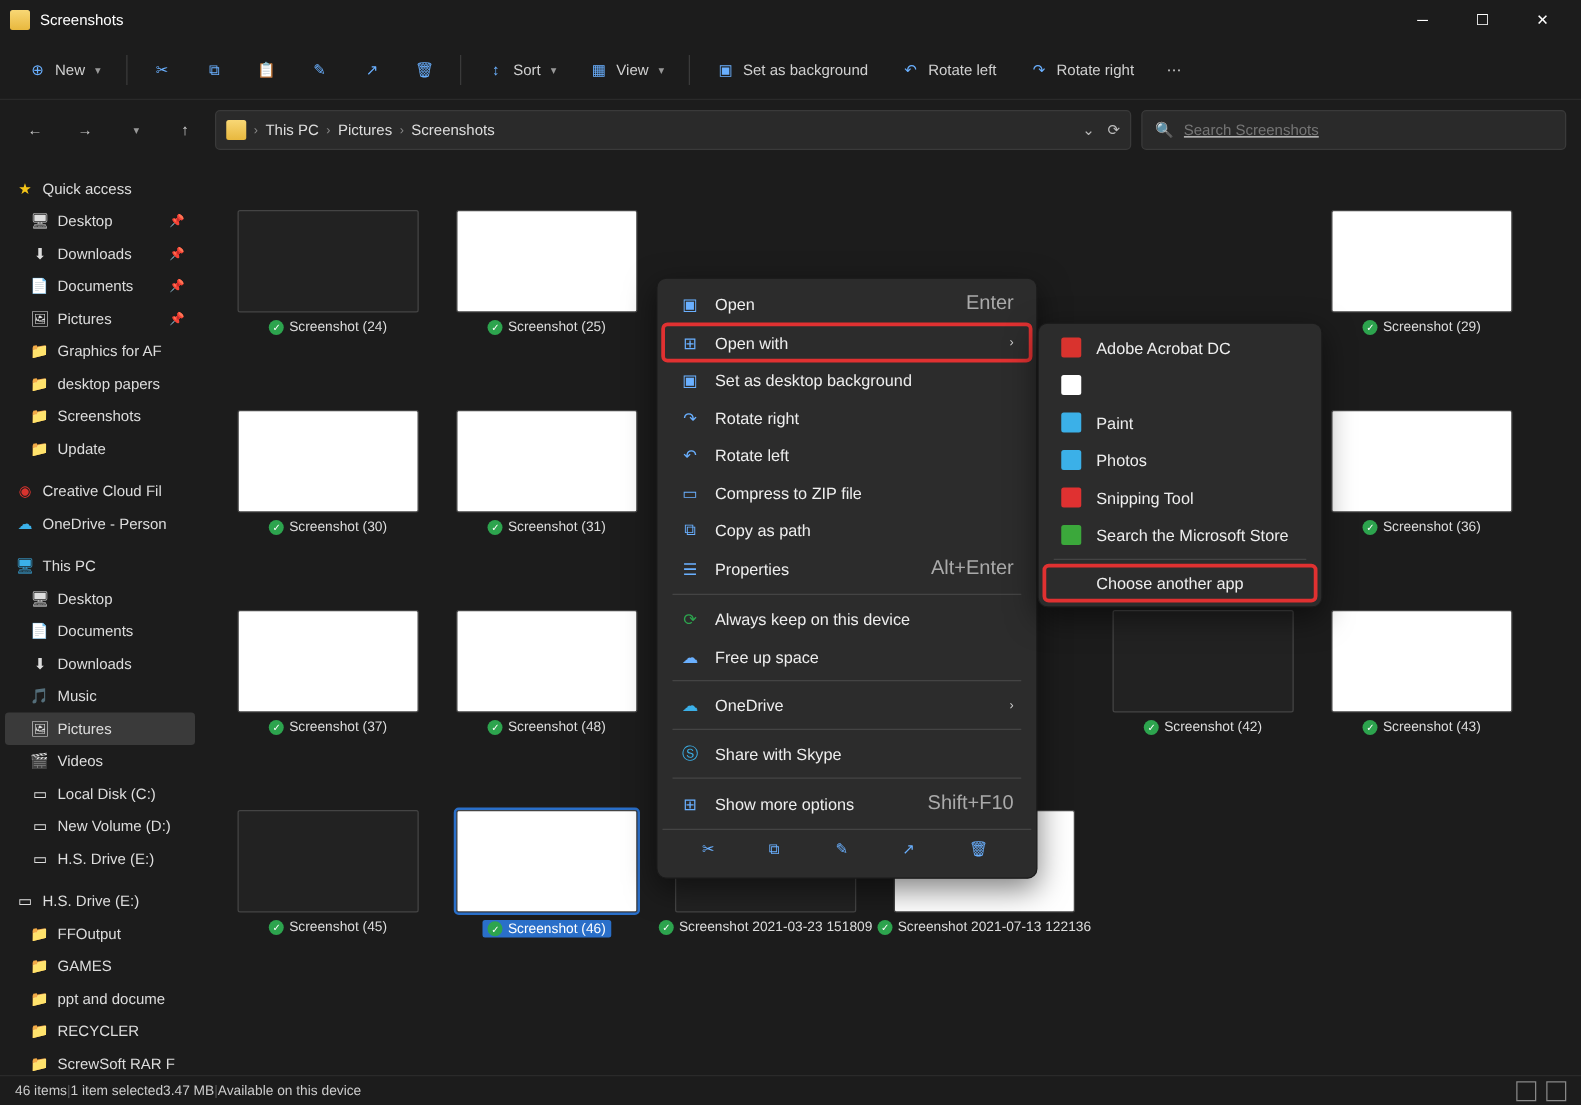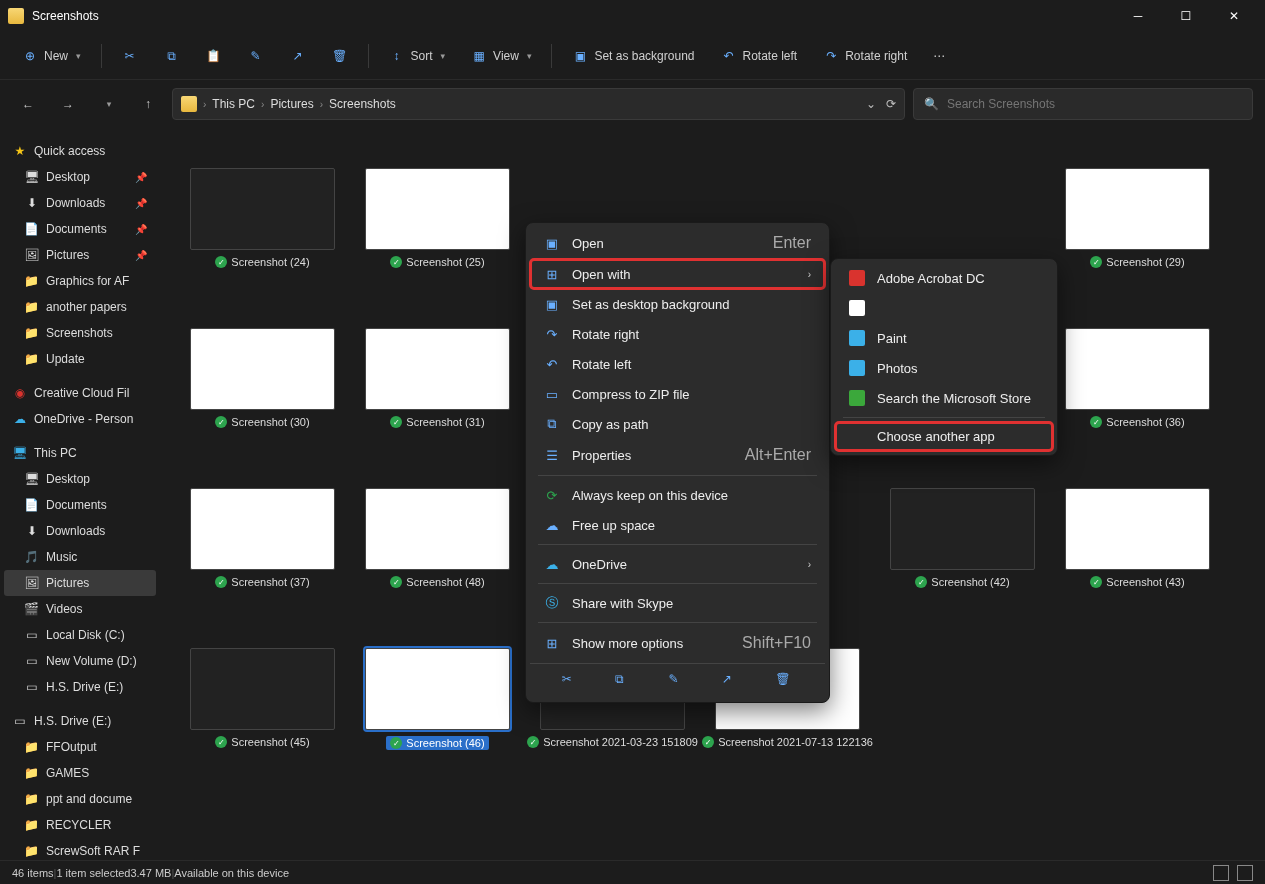--- a/index.html
+++ b/index.html
@@ -18,21 +18,21 @@
 .chev-down { font-size: 9px; margin-left: 2px; color:#999; }
 
 .navbar { height: 48px; display:flex; align-items:center; padding: 0 12px; gap: 8px; }
 .nav-btn { width:32px; height:32px; display:flex; align-items:center; justify-content:center; color:#ccc; }
 .bc { flex:1; height:32px; background:#2a2a2a; border:1px solid #3a3a3a; border-radius:4px; display:flex; align-items:center; padding: 0 8px; gap:6px; }
 .bc .folder-ico { width:16px; height:16px; background: linear-gradient(#f8d775,#e8b83e); border-radius:2px; }
 .bc .crumb { color:#ddd; font-size:12px; }
 .bc .sep { color:#888; font-size: 10px; }
 .bc-right { display:flex; gap:10px; margin-left:auto; color:#bbb; }
 .search { width:340px; height:32px; background:#2a2a2a; border:1px solid #3a3a3a; border-radius:4px; display:flex; align-items:center; padding: 0 10px; gap:8px; color:#888; }
-.search input { background:transparent; border:none; outline:none; color:#ddd; font-size:12px; flex:1; }
+.search input { background:transparent; border:none; outline:none; color:#ddd; font-size:12px; flex:1;text-decoration:underline; }
 
 .main { display:flex; height: calc(884px - 32px - 48px - 48px - 24px); }
 .sidebar { width: 160px; overflow-y:auto; padding: 10px 4px; }
 .sb-item { display:flex; align-items:center; gap:6px; padding: 5px 8px; color:#ddd; border-radius:3px; font-size:12px; white-space:nowrap; overflow:hidden; }
 .sb-item.active { background:#3a3a3a; }
 .sb-item .ico { width:16px; height:16px; display:inline-flex; align-items:center; justify-content:center; }
 .sb-item .pin { margin-left:auto; color:#888; font-size:10px; }
 .sb-indent { padding-left: 20px; }
 
 .content { flex:1; overflow:auto; padding: 40px 20px; display:grid; grid-template-columns: repeat(6, 165px); gap: 60px 10px; align-content:start; }
@@ -182,21 +182,21 @@
           <span class="ico">🖼</span>
           <span>Pictures</span>
           <span class="pin">📌</span>
         </div>
         <div class="sb-item sb-indent">
           <span class="ico">📁</span>
           <span>Graphics for AF</span>
         </div>
         <div class="sb-item sb-indent">
           <span class="ico">📁</span>
-          <span>another papers</span>
+          <span>desktop papers</span>
         </div>
         <div class="sb-item sb-indent">
           <span class="ico">📁</span>
           <span>Screenshots</span>
         </div>
         <div class="sb-item sb-indent">
           <span class="ico">📁</span>
           <span>Update</span>
         </div>
       </div>
@@ -533,20 +533,24 @@
       </div>
       <div class="ctx-item" style="min-width:200px">
         <span class="ico" style="background:#3bb0e8;width:16px;height:16px;border-radius:2px"></span>
         <span>Paint</span>
       </div>
       <div class="ctx-item" style="min-width:200px">
         <span class="ico" style="background:#3bb0e8;width:16px;height:16px;border-radius:2px"></span>
         <span>Photos</span>
       </div>
       <div class="ctx-item" style="min-width:200px">
+        <span class="ico" style="background:#e03131;width:16px;height:16px;border-radius:2px"></span>
+        <span>Snipping Tool</span>
+      </div>
+      <div class="ctx-item" style="min-width:200px">
         <span class="ico" style="background:#3ba83b;width:16px;height:16px;border-radius:2px"></span>
         <span>Search the Microsoft Store</span>
       </div>
     </div>
   <div class="ctx-sep"></div>
   <div class="ctx-item highlight-red" style="min-width:200px">
       <span style="margin-left:28px">Choose another app</span>
     </div>
 </div>
 

